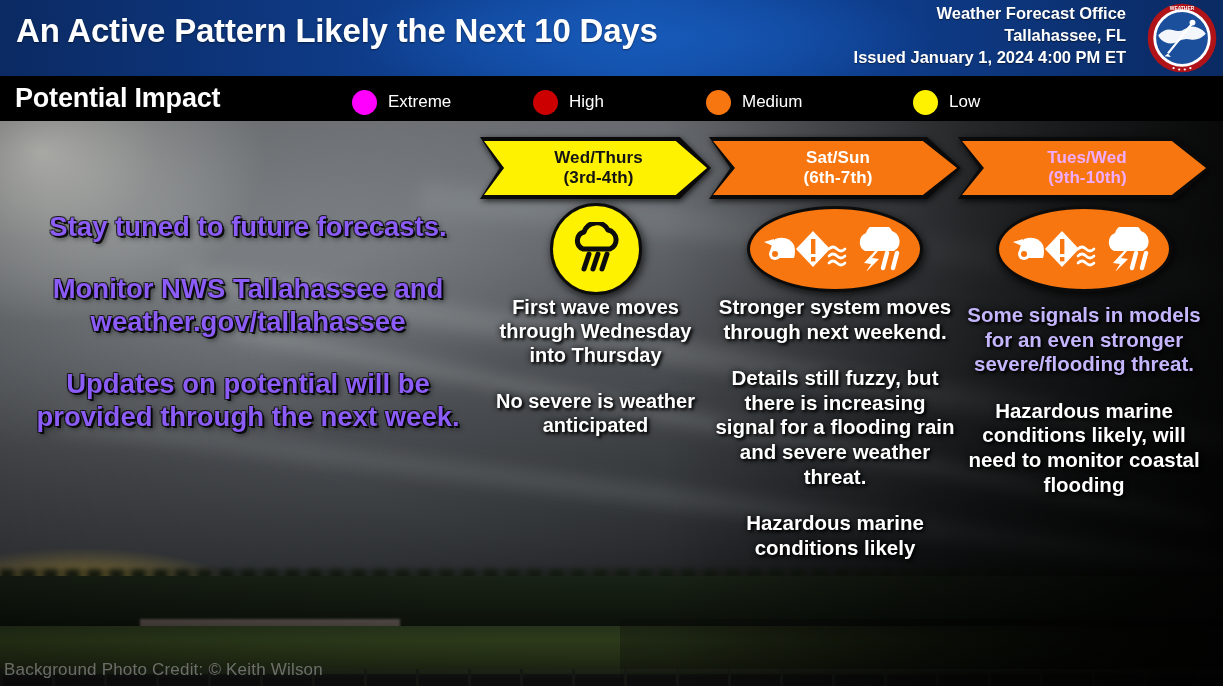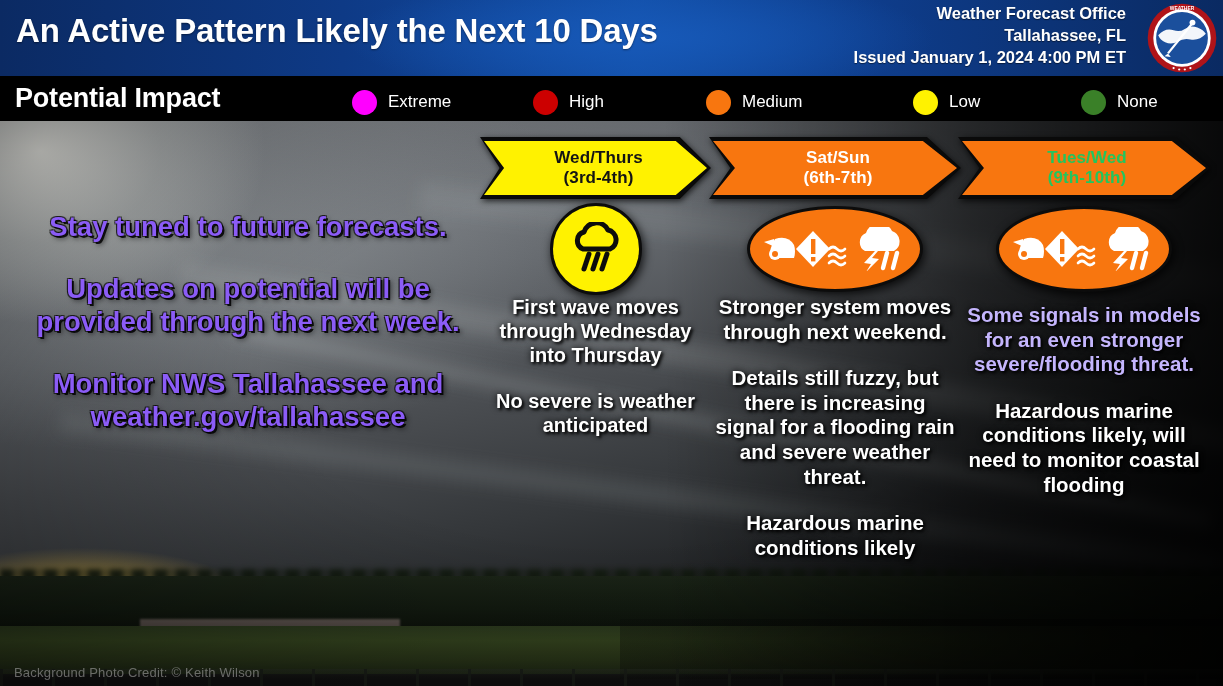--- a/index.html
+++ b/index.html
@@ -66,21 +66,21 @@
   .rightdark{position:absolute;right:0;top:0;width:560px;height:565px;
     background:linear-gradient(90deg, rgba(0,0,0,0) 0%, rgba(0,0,0,.55) 55%, rgba(0,0,0,.86) 100%);}
 
   
   .left-msgs{position:absolute;left:18px;top:90px;width:460px;text-align:center;}
   .left-msg{font-size:27.5px;font-weight:bold;color:#8b5cf6;line-height:1.18;
     margin-bottom:30px;
     text-shadow:2px 2px 0 rgba(0,0,0,.85), -1px -1px 0 rgba(0,0,0,.6),
                 1px -1px 0 rgba(0,0,0,.6), -1px 1px 0 rgba(0,0,0,.6), 3px 3px 5px rgba(0,0,0,.55);}
 
-  .photo-credit{position:absolute;left:14px;bottom:6px;font-size:13px;color:rgba(160,160,158,.62);
+  .photo-credit{position:absolute;left:4px;bottom:6px;font-size:17px;color:rgba(160,160,158,.62);
     letter-spacing:.2px;}
 
   
   .col{position:absolute;top:0;}
   .col1{left:484px;width:223px;}
   .col2{left:713px;width:244px;}
   .col3{left:962px;width:244px;}
 
   .banner{position:relative;height:54px;margin-top:20px;
     display:flex;align-items:center;justify-content:center;
@@ -156,24 +156,20 @@
       <span class="legend-label">High</span>
     </div>
     <div class="legend-item" style="left:706px">
       <span class="legend-dot" style="background:#F8760F"></span>
       <span class="legend-label">Medium</span>
     </div>
     <div class="legend-item" style="left:913px">
       <span class="legend-dot" style="background:#FFF200"></span>
       <span class="legend-label">Low</span>
     </div>
-    <div class="legend-item" style="left:1081px">
-      <span class="legend-dot" style="background:#3A8028"></span>
-      <span class="legend-label">None</span>
-    </div>
   </div>
 
   <div class="photo">
     <div class="sky"></div>
     <div class="sky-streak sk4"></div>
     <div class="sky-streak sk1"></div>
     <div class="sky-streak sk2"></div>
     <div class="sky-streak sk3"></div>
     <div class="glow-sunset"></div>
     <div class="tree-bumps"></div>
@@ -181,22 +177,22 @@
     <div class="building"></div>
     <div class="field"></div>
     <div class="field-dark"></div>
     <div class="fence"></div>
 
     <div class="vignette"></div>
     <div class="rightdark"></div>
 
     <div class="left-msgs">
       <div class="left-msg">Stay tuned to future forecasts.</div>
+      <div class="left-msg">Monitor NWS Tallahassee and weather.gov/tallahassee</div>
       <div class="left-msg">Updates on potential will be provided through the next week.</div>
-      <div class="left-msg">Monitor NWS Tallahassee and weather.gov/tallahassee</div>
     </div>
 
     <div class="col col1">
       <div class="banner banner-yellow">
         <div class="banner-outline"></div>
         <div class="banner-shape" style="background: rgb(255, 242, 0);"></div>
         <div class="banner-text" style="color: rgb(20, 20, 20);">
           <div>Wed/Thurs</div>
           <div>(3rd-4th)</div>
         </div>
@@ -270,21 +266,21 @@
         <div class="col-para" style="color: rgb(255, 255, 255);">Stronger system moves through next weekend.</div>
         <div class="col-para" style="color: rgb(255, 255, 255);">Details still fuzzy, but there is increasing signal for a flooding rain and severe weather threat.</div>
         <div class="col-para" style="color: rgb(255, 255, 255);">Hazardous marine conditions likely</div>
       </div>
     </div>
 
     <div class="col col3">
       <div class="banner banner-orange">
         <div class="banner-outline"></div>
         <div class="banner-shape" style="background: rgb(248, 118, 15);"></div>
-        <div class="banner-text" style="color: #22c55e;">
+        <div class="banner-text" style="color: #f0abfc; text-align: right;">
           <div>Tues/Wed</div>
           <div>(9th-10th)</div>
         </div>
       </div>
 
       <div class="badge-wrap">
         <div class="badge">
           <div class="badge-ellipse" style="background: rgb(248, 118, 15);">
             <svg width="148" height="44" viewBox="0 0 148 44">
               <g fill="#ffffff">

